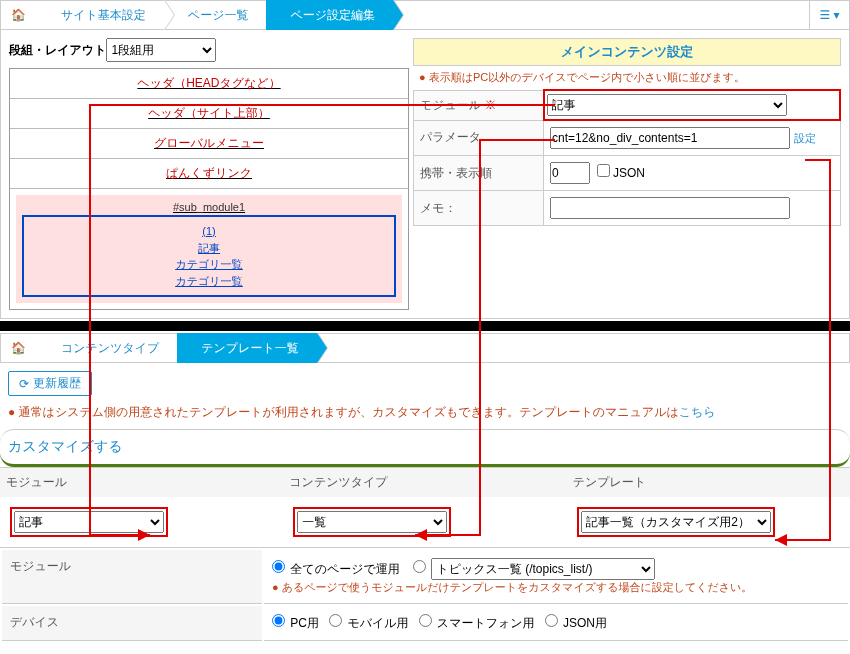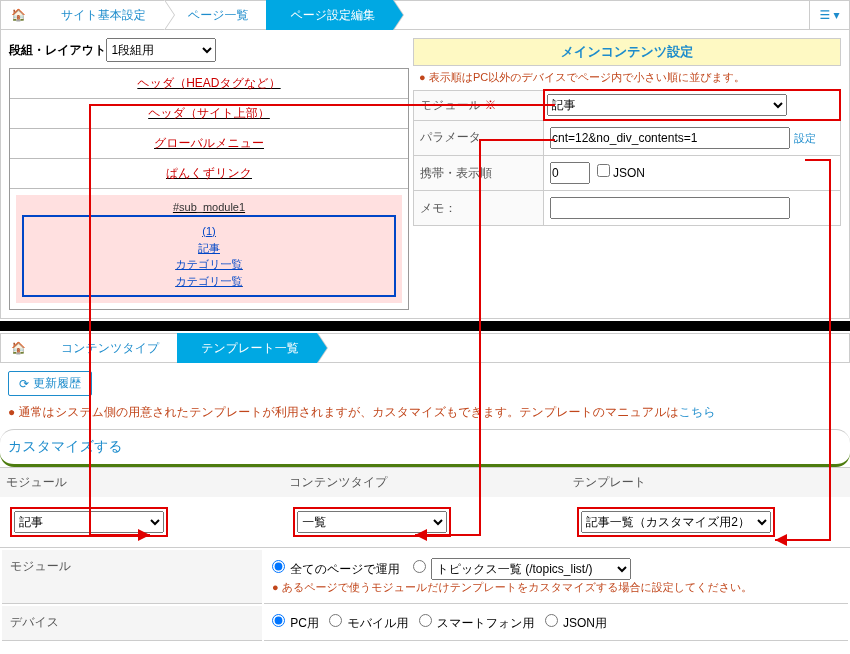--- a/index.html
+++ b/index.html
@@ -49,21 +49,21 @@
 .filter-head { background:#f5f5f5; padding:6px; font-size:12px; color:#555; border-top:1px solid #ccc; }
 .filter-body { padding:10px; }
 .filter-body .red-wrap { display:inline-block; border:2px solid #e00000; padding:2px; }
 .filter-body select { width:150px; height:22px; font-size:12px; }
 .filter-cell3 .filter-body select { width:190px; }
 
 .apply-tbl { width:100%; }
 .apply-tbl td { border-bottom:1px solid #ccc; padding:8px; font-size:12px; vertical-align:top; }
 .apply-tbl td.albl { width:260px; background:#f5f5f5; color:#555; }
 .apply-tbl .orange-note { color:#c1461b; font-size:11px; display:block; }
-.apply-tbl select.sm { width:200px; height:22px; font-size:12px; }
+.apply-tbl select.sm { width:224px; height:22px; font-size:12px; }
 input[type=radio] { margin-right:2px; }
 
 
 .overlay { position:absolute; top:0; left:0; pointer-events:none; }
 </style>
 </head>
 <body>
 
 <div style="position:relative;">
 

